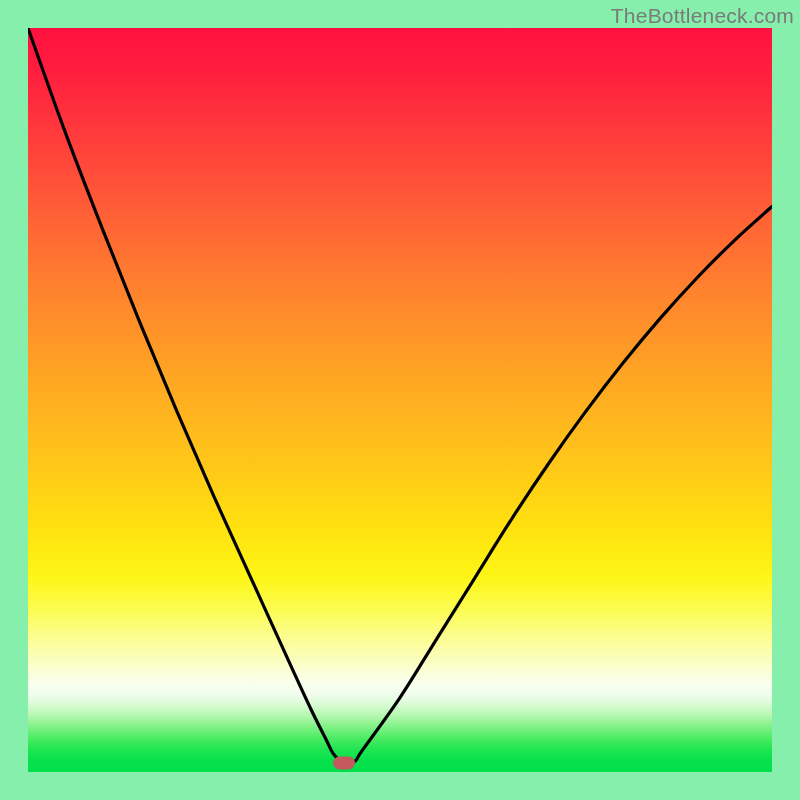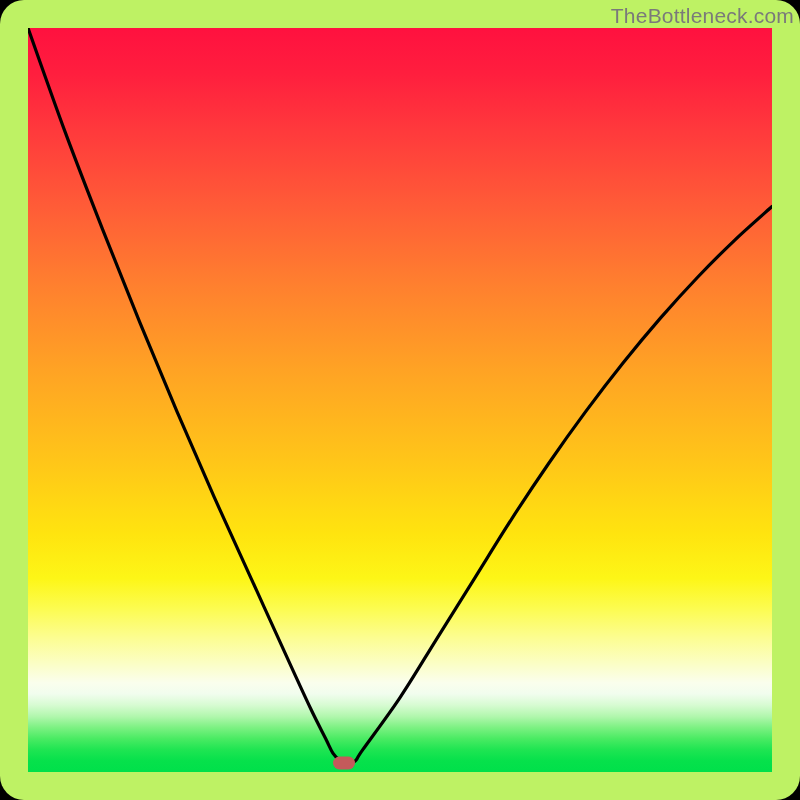--- a/index.html
+++ b/index.html
@@ -8,22 +8,21 @@
     width: 800px;
     height: 800px;
     overflow: hidden;
     background: #000;
     font-family: Arial, Helvetica, sans-serif;
   }
   .frame {
     position: absolute;
     left: 0; top: 0;
     width: 800px; height: 800px;
-    background: #bef264;
-    border-radius: 24px;
+    background: #86efac;
   }
   .plot {
     position: absolute;
     left: 28px;
     top: 28px;
     width: 744px;
     height: 744px;
     overflow: hidden;
   }
   .gradient {

